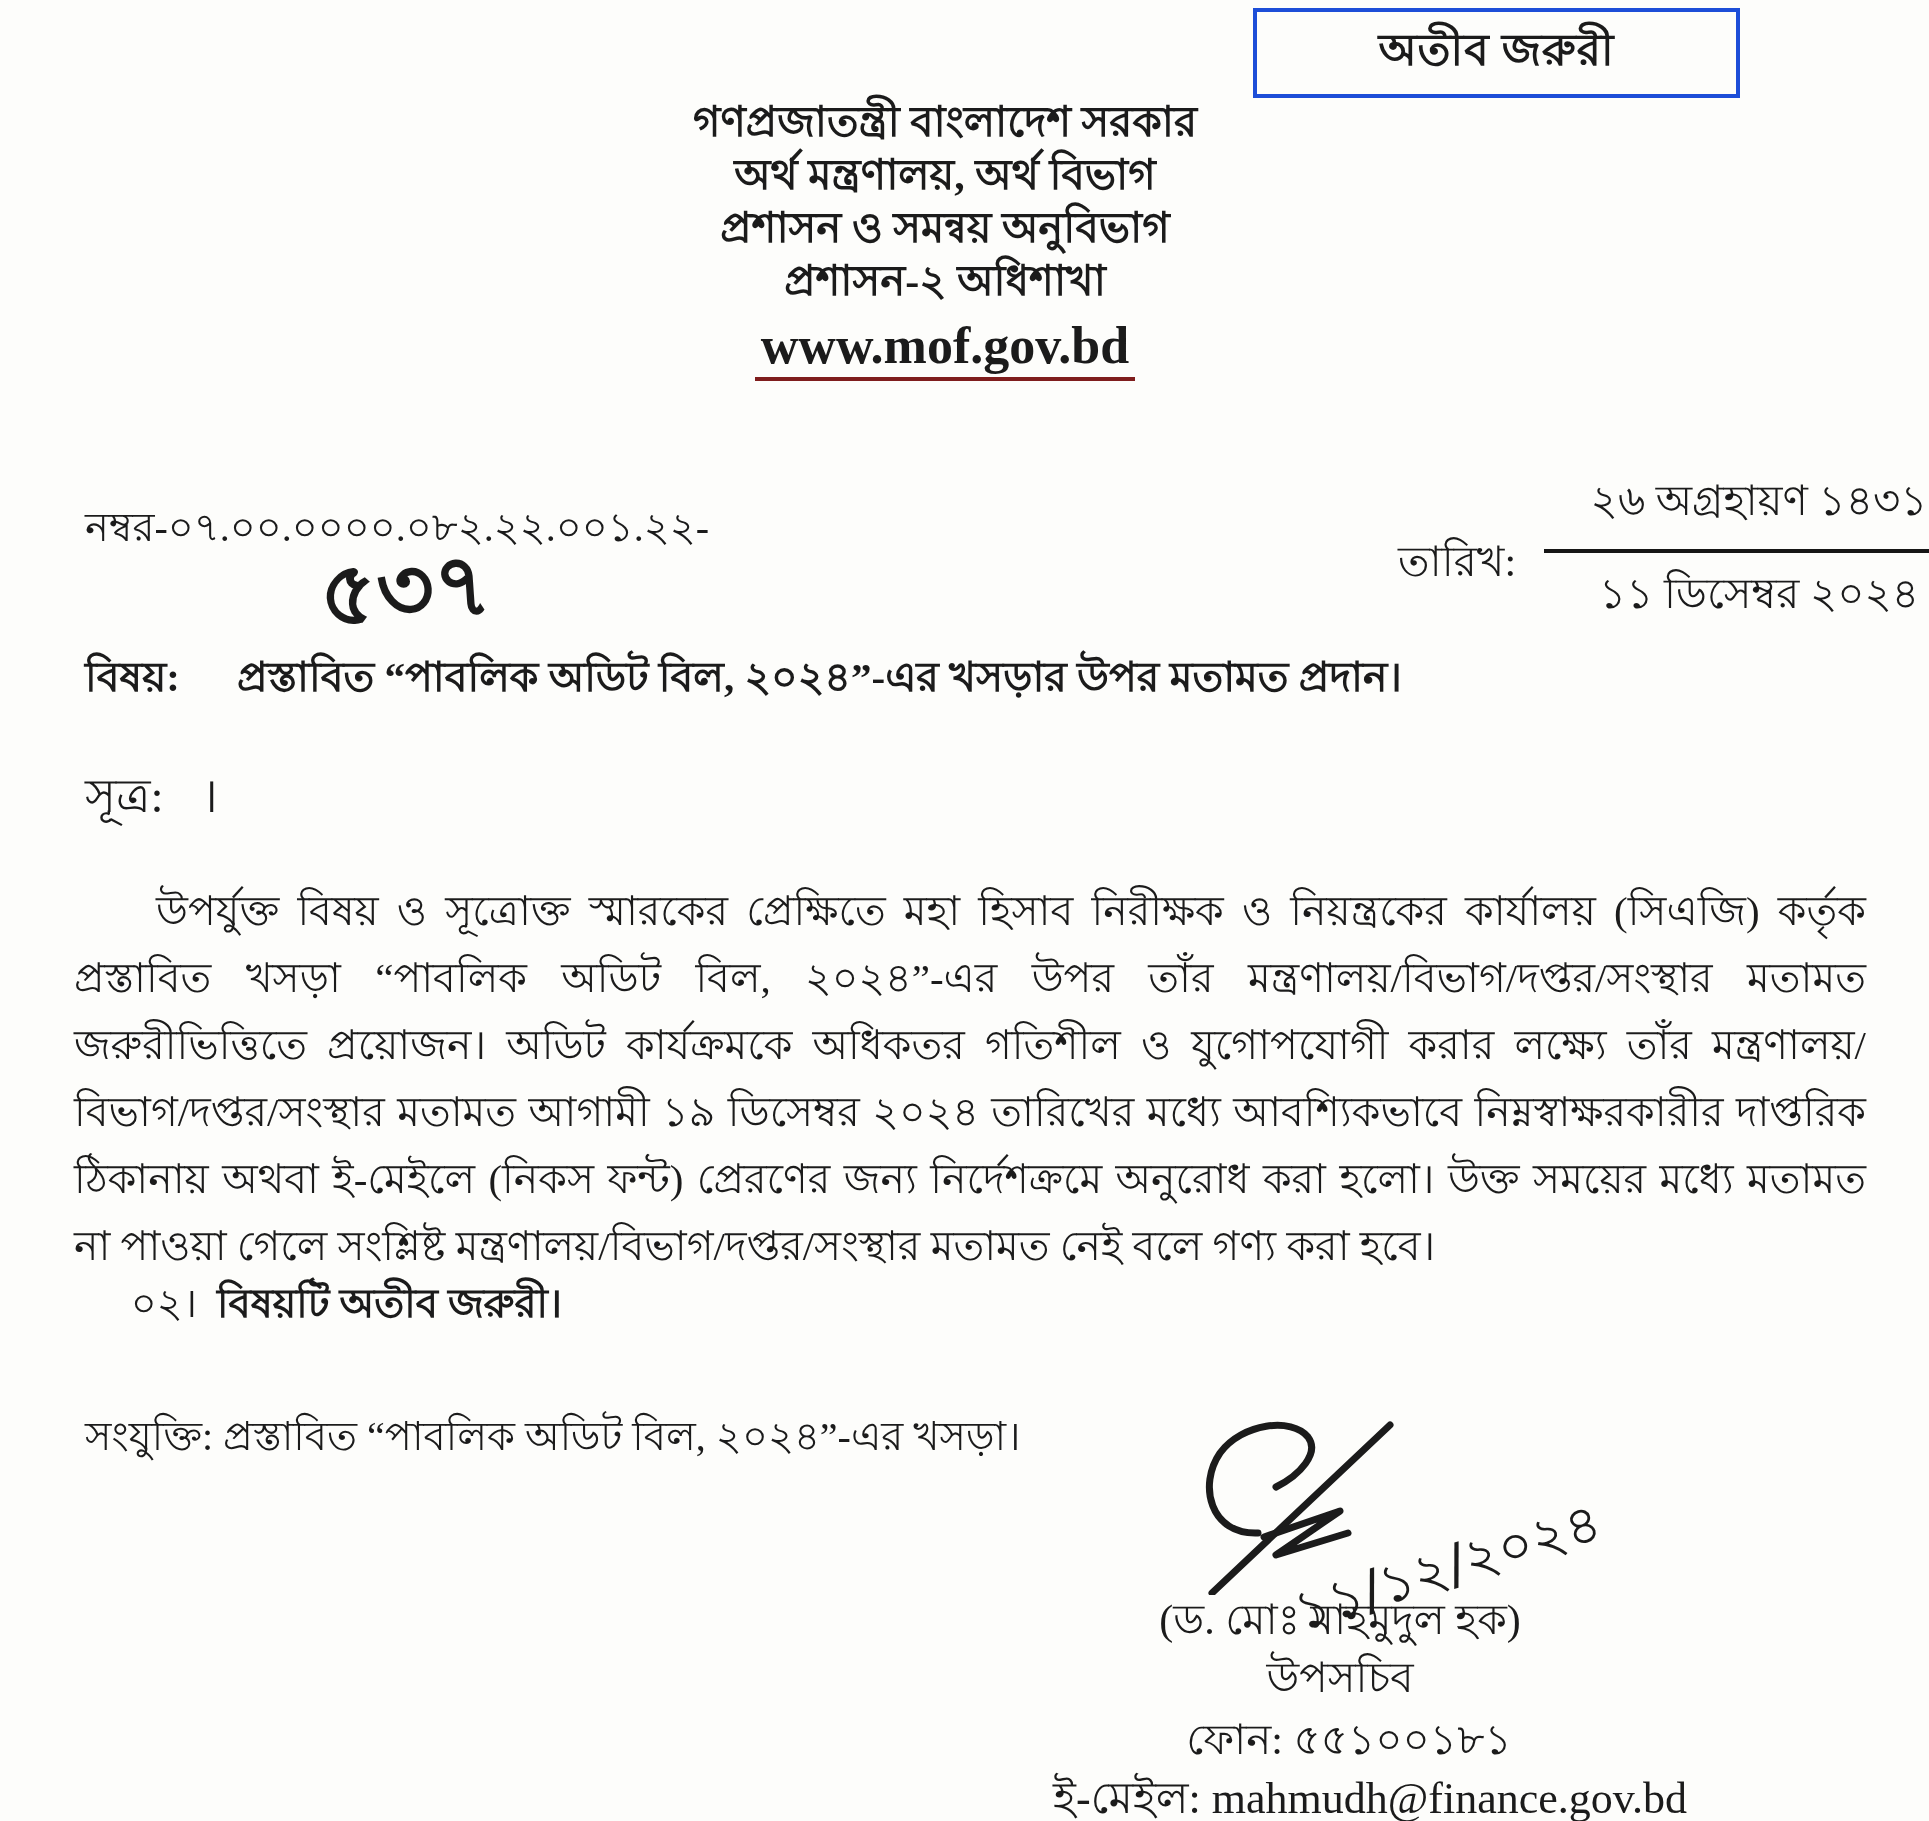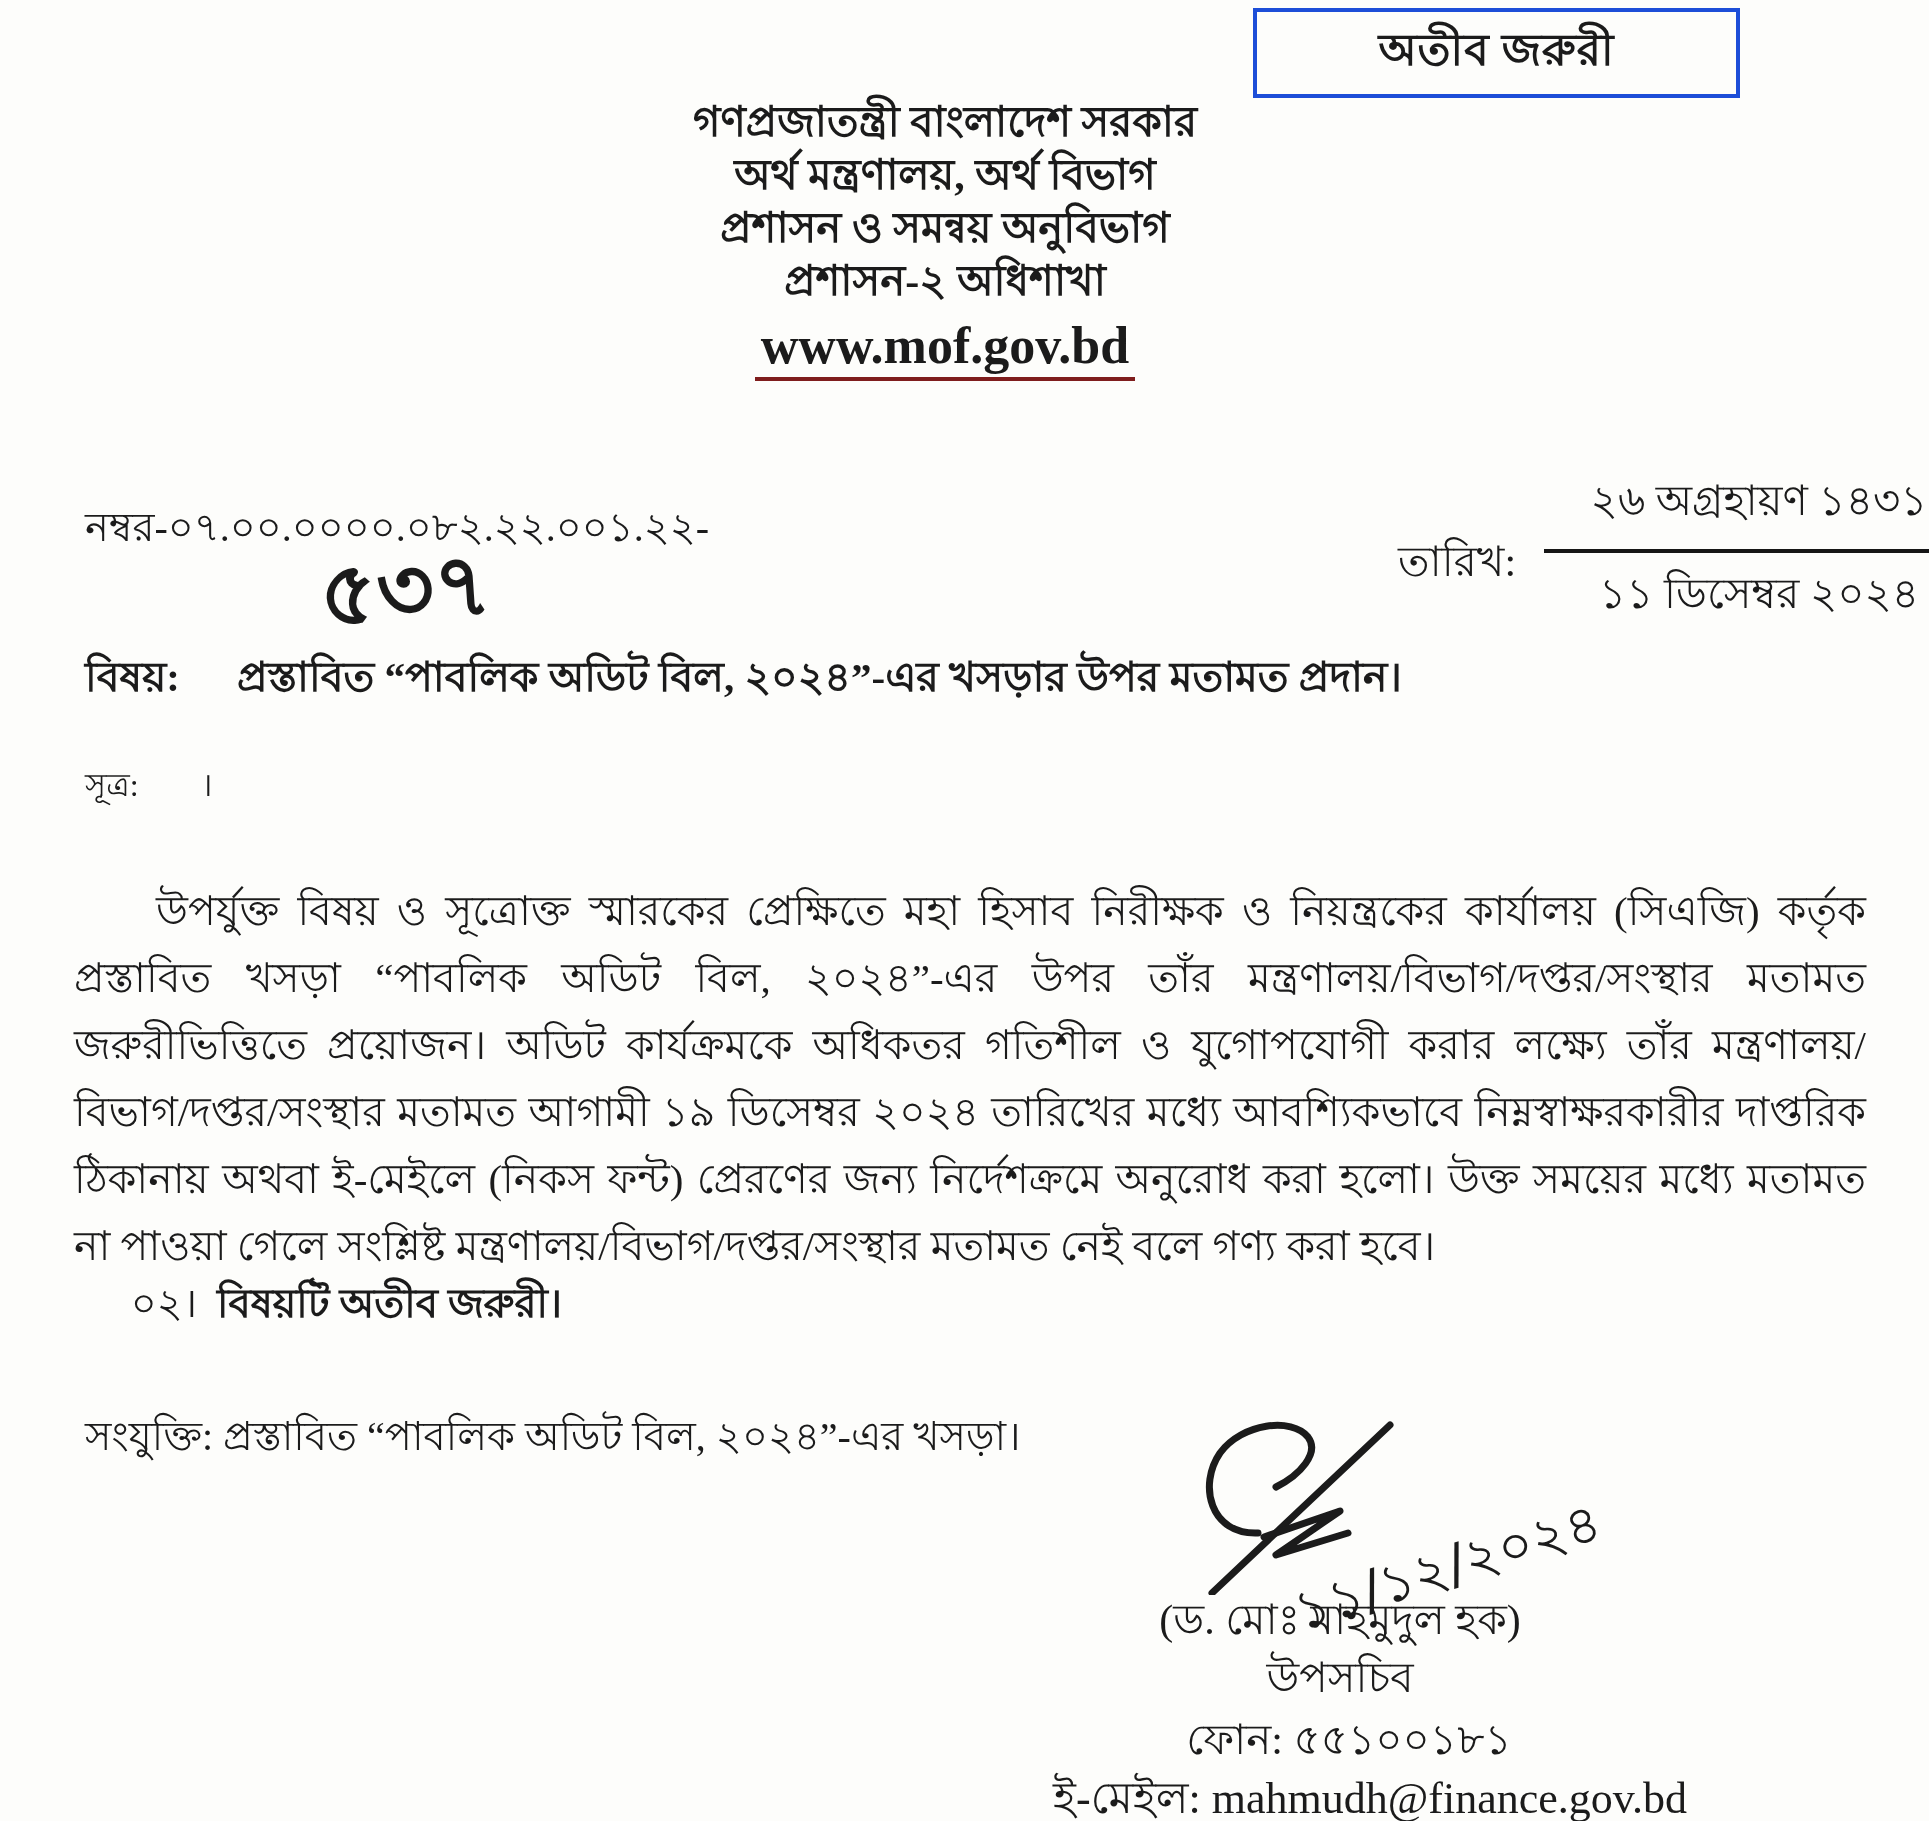--- a/index.html
+++ b/index.html
@@ -83,21 +83,21 @@
     font-size: 41px;
   }
   .subject-label { width: 112px; flex: 0 0 auto; }
   .subject-text { margin-left: 40px; }
 
   
   .reference-line {
     position: absolute;
     left: 85px; top: 760px;
     display: flex;
-    font-size: 32px;
+    font-size: 47px;
   }
   .reference-label { width: 112px; flex: 0 0 auto; }
   .reference-text {
     margin-left: 40px;
     border-bottom: 4px solid #161616;
     padding-bottom: 5px;
   }
   .reference-suffix { margin-left: 4px; }
 
   

